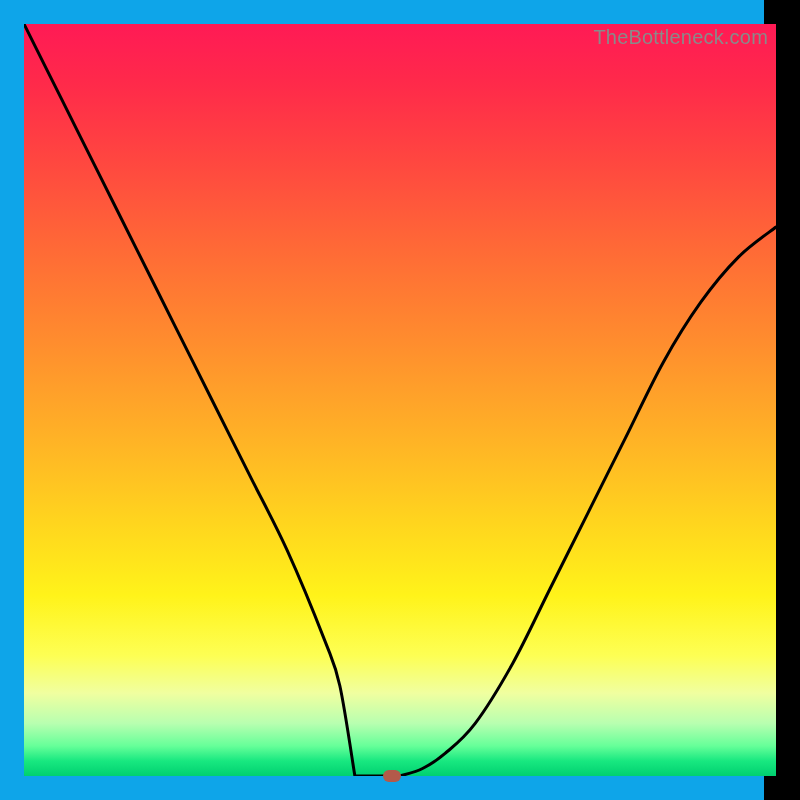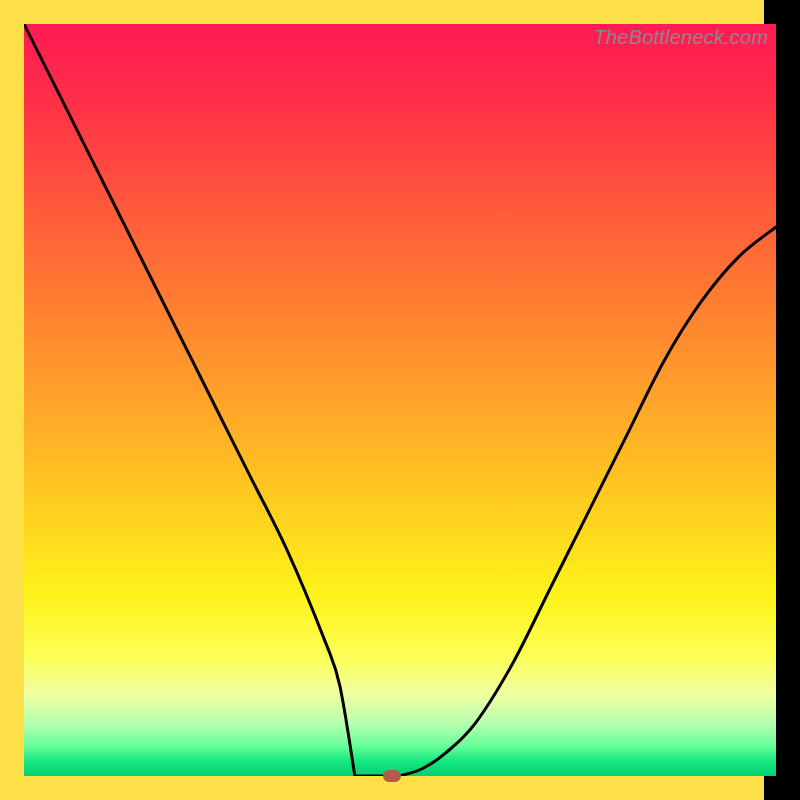--- a/index.html
+++ b/index.html
@@ -8,22 +8,21 @@
     width: 800px;
     height: 800px;
     background: #000;
     overflow: hidden;
     font-family: Arial, Helvetica, sans-serif;
   }
   .frame {
     position: relative;
     width: 764px;
     height: 800px;
-    background: #fde047;
-    font-style: italic;
+    background: #0ea5e9;
   }
   .plot {
     position: absolute;
     left: 24px;
     top: 24px;
     width: 752px;
     height: 752px;
     background: linear-gradient(
       to bottom,
       #ff1a55 0%,

